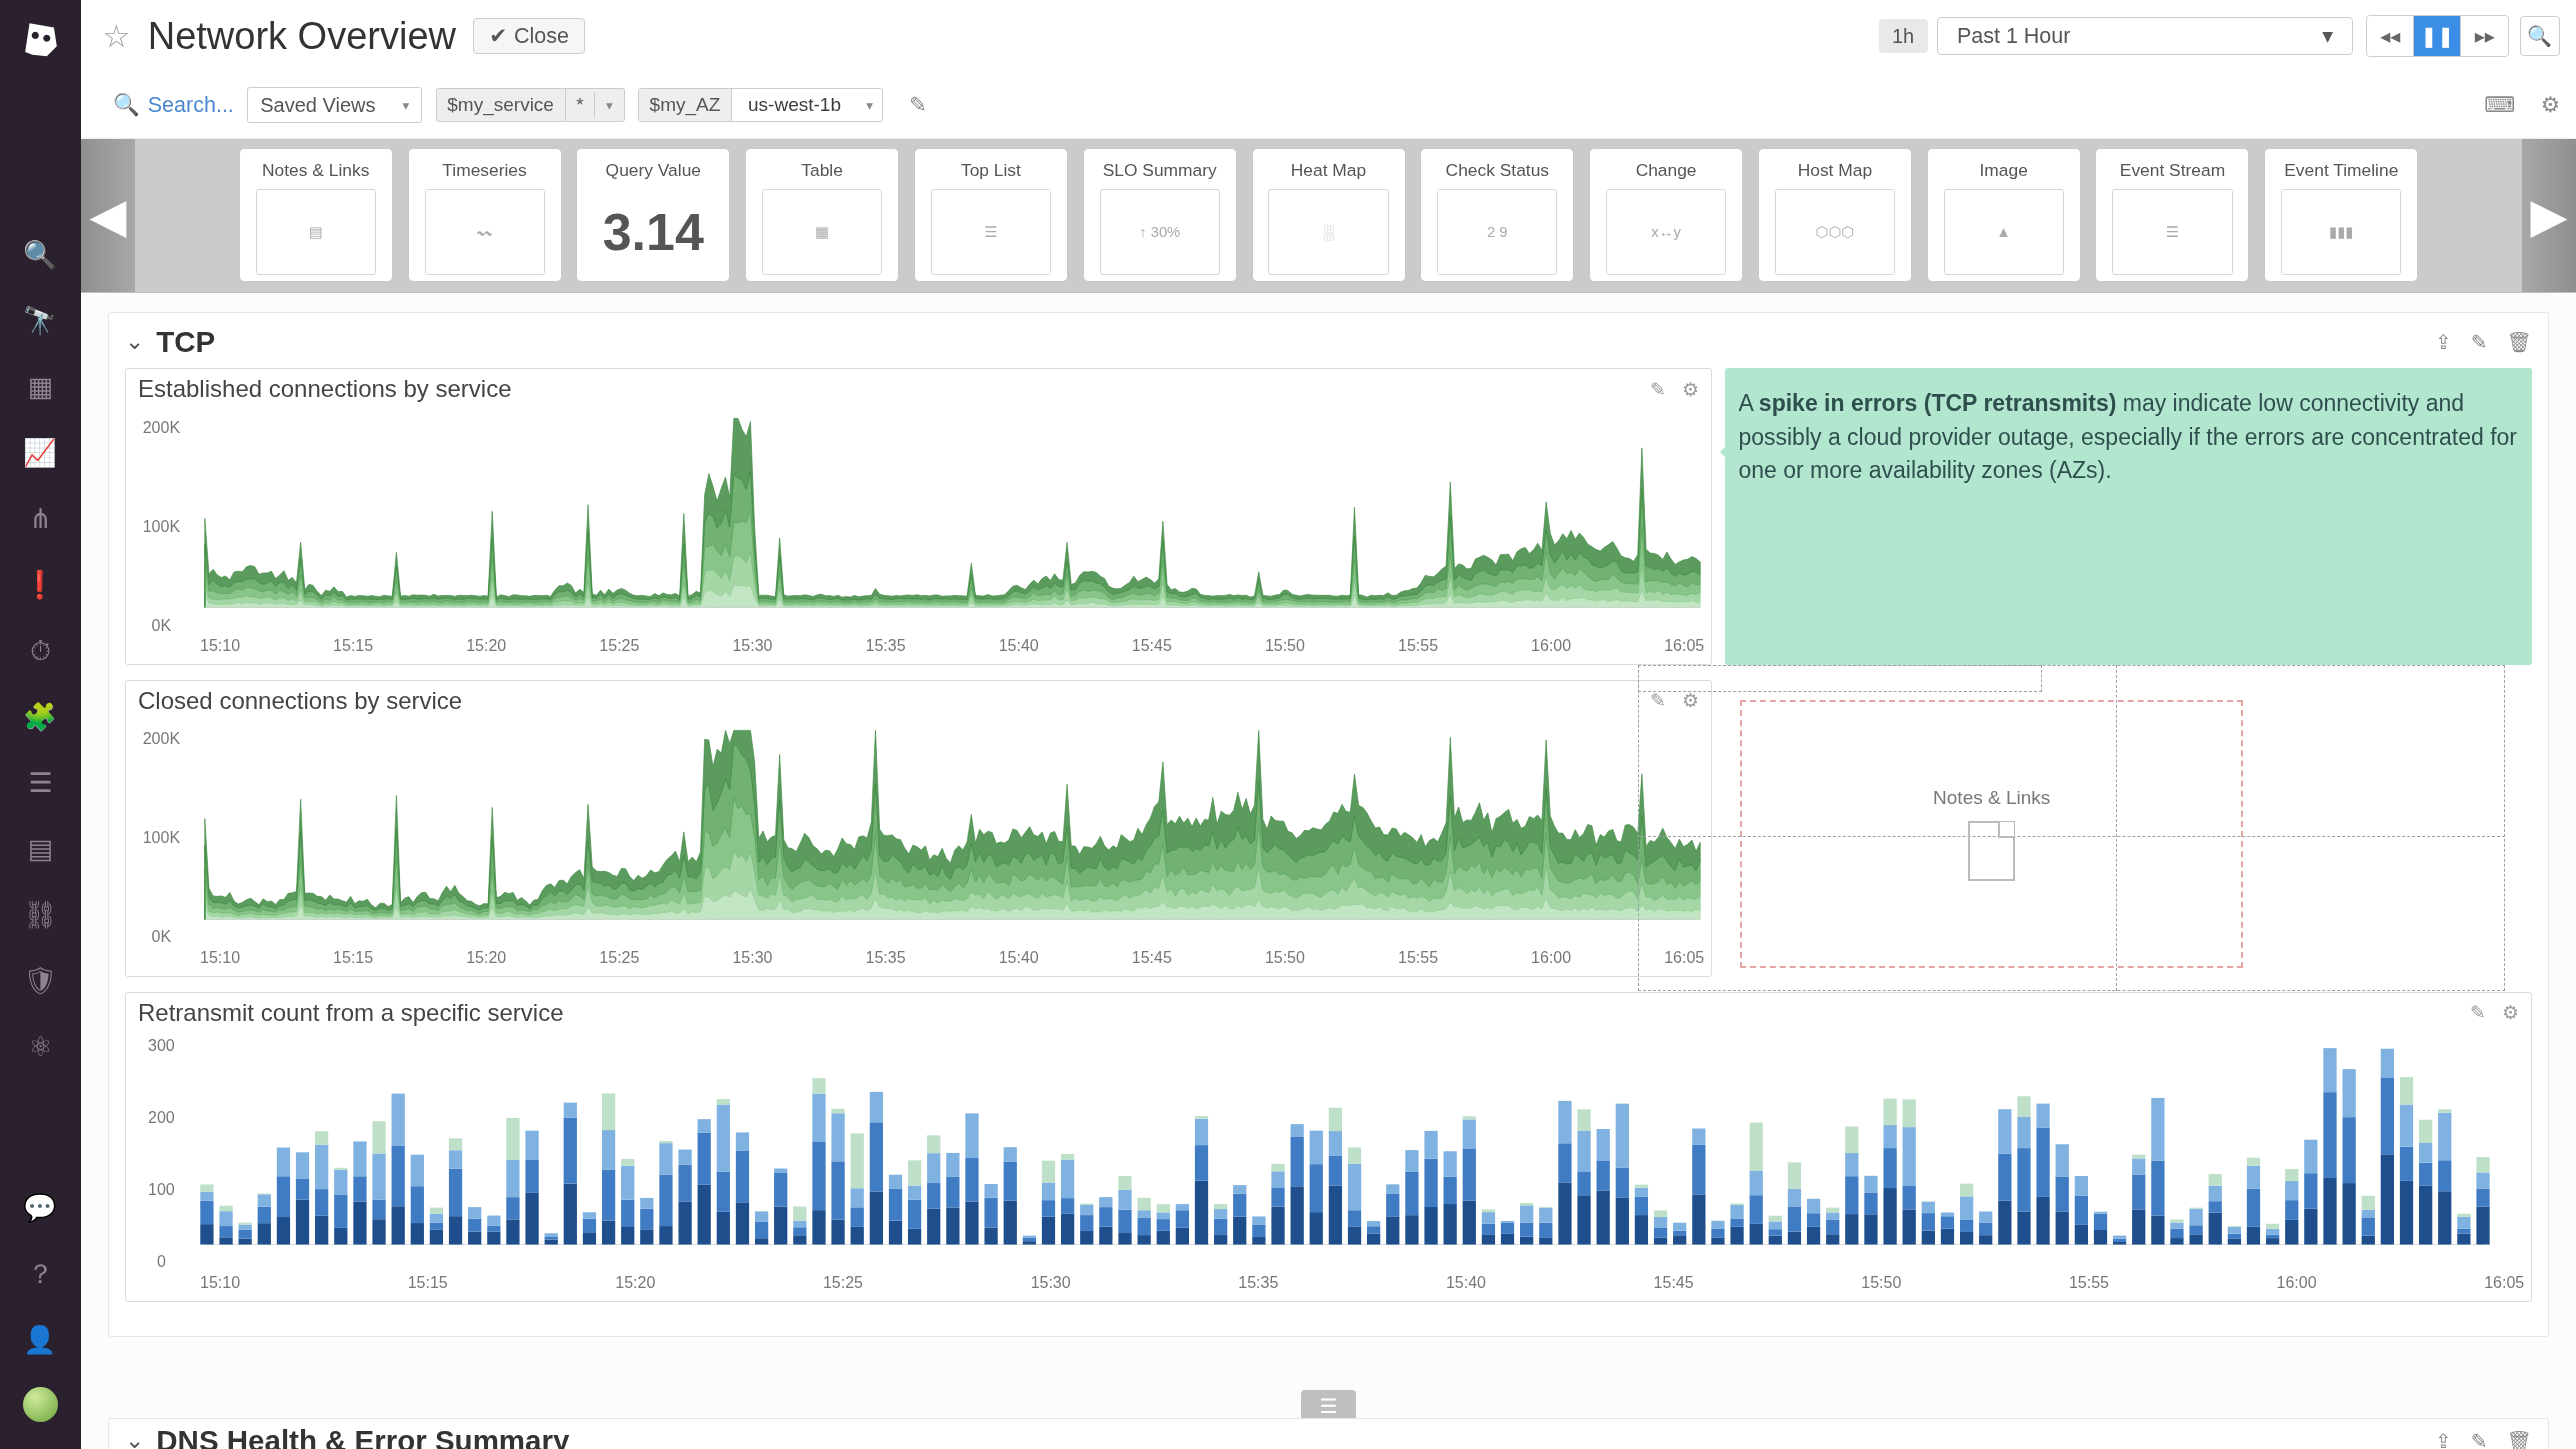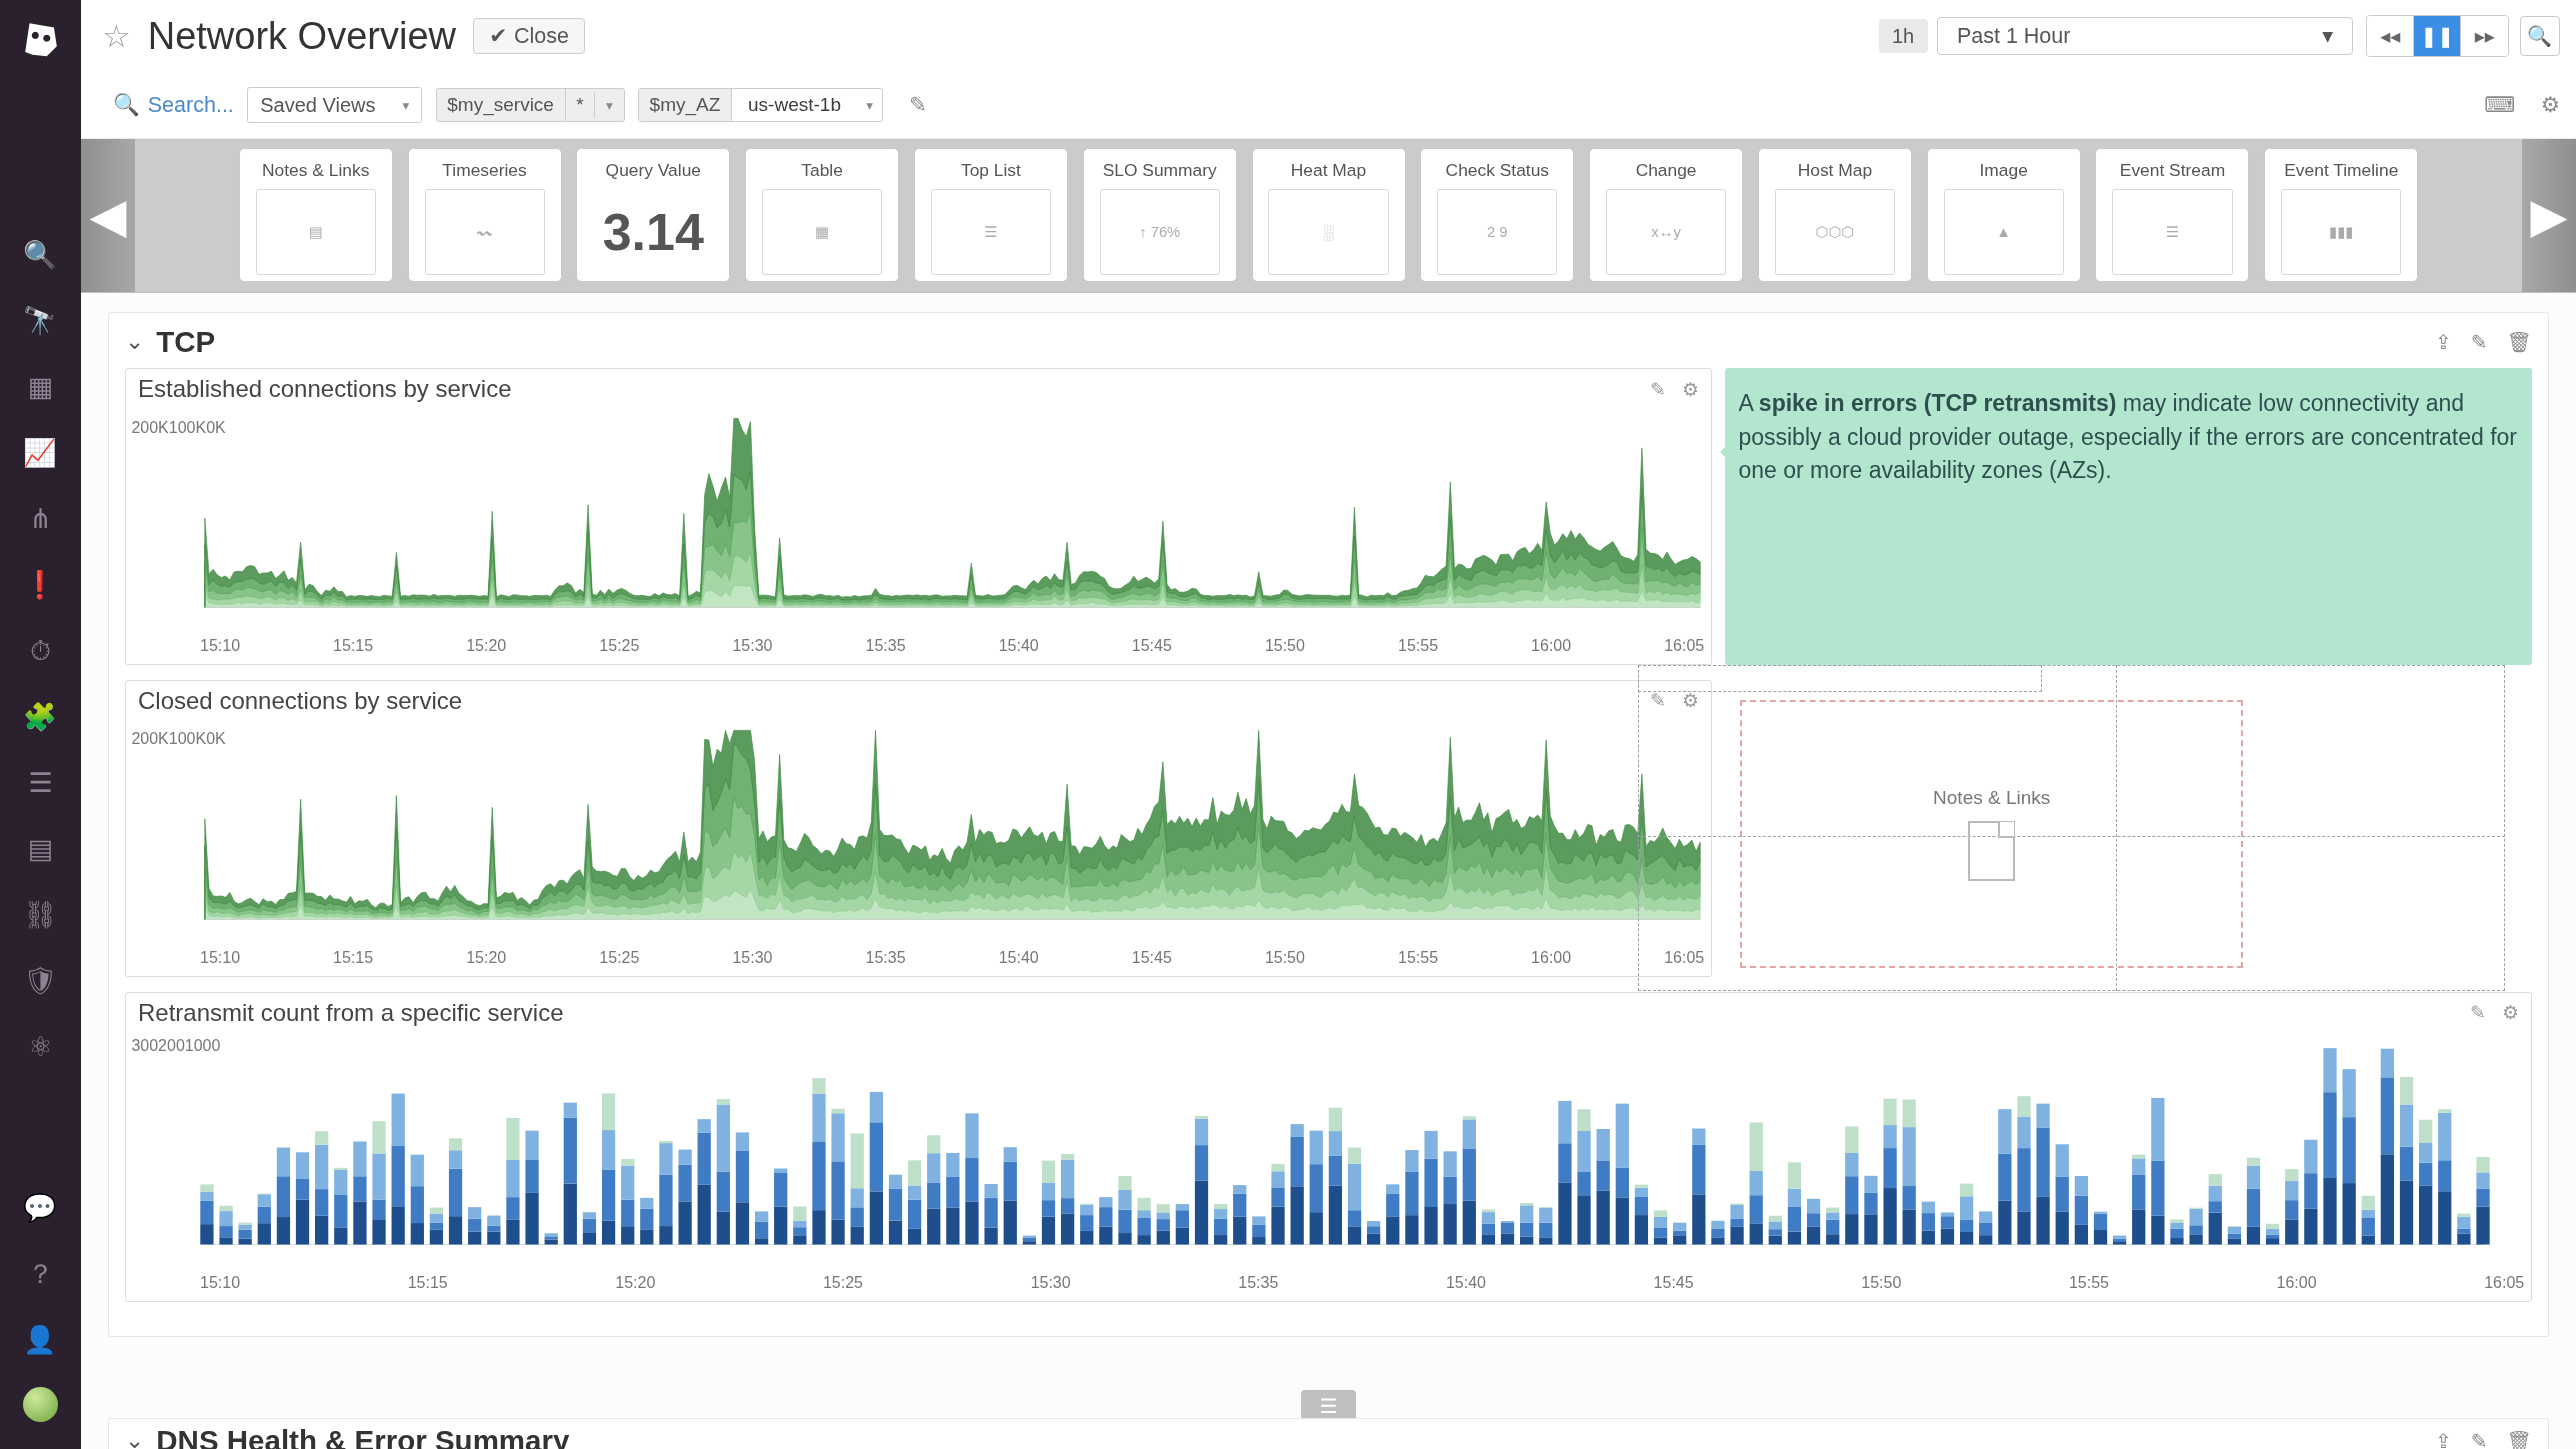--- a/index.html
+++ b/index.html
@@ -239,22 +239,22 @@
     width:14.8px; height:14.8px; background:#fff; border-left:2px solid #bbb; border-bottom:2px solid #bbb;
   }
   .grid-outline {
     position:absolute; pointer-events:none;
     border:0.7px dashed #9aa0a6;
   }
 
   
   .yaxis {
     position:absolute; left:5.4px; top:9.4px; bottom:29.5px;
-    display:flex; flex-direction:row; justify-content:space-between;
-    font-size:16px; color:#777; text-align:right; width:60px;
+    display:flex; flex-direction:column; justify-content:space-between;
+    font-size:16px; color:#777; text-align:right; width:60px;align-items:center;
   }
   .xaxis {
     position:absolute; left:74px; right:6.7px; bottom:2.7px; height:24px;
     display:flex; justify-content:space-between;
     font-size:16px; color:#777;
   }
   svg.chart { display:block; }
   .list-chip {
     position:absolute; left:50%; transform:translateX(-50%);
     background:#bfbfbf; border-radius:4px 4px 0 0;
@@ -363,21 +363,21 @@
         <div class="wcard">
           <div class="label">Table</div>
           <div class="thumb">▦</div>
         </div>
         <div class="wcard">
           <div class="label">Top List</div>
           <div class="thumb">☰</div>
         </div>
         <div class="wcard">
           <div class="label">SLO Summary</div>
-          <div class="thumb">↑ 76%</div>
+          <div class="thumb">↑ 30%</div>
         </div>
         <div class="wcard">
           <div class="label">Heat Map</div>
           <div class="thumb">░</div>
         </div>
         <div class="wcard">
           <div class="label">Check Status</div>
           <div class="thumb">2  9</div>
         </div>
         <div class="wcard">

